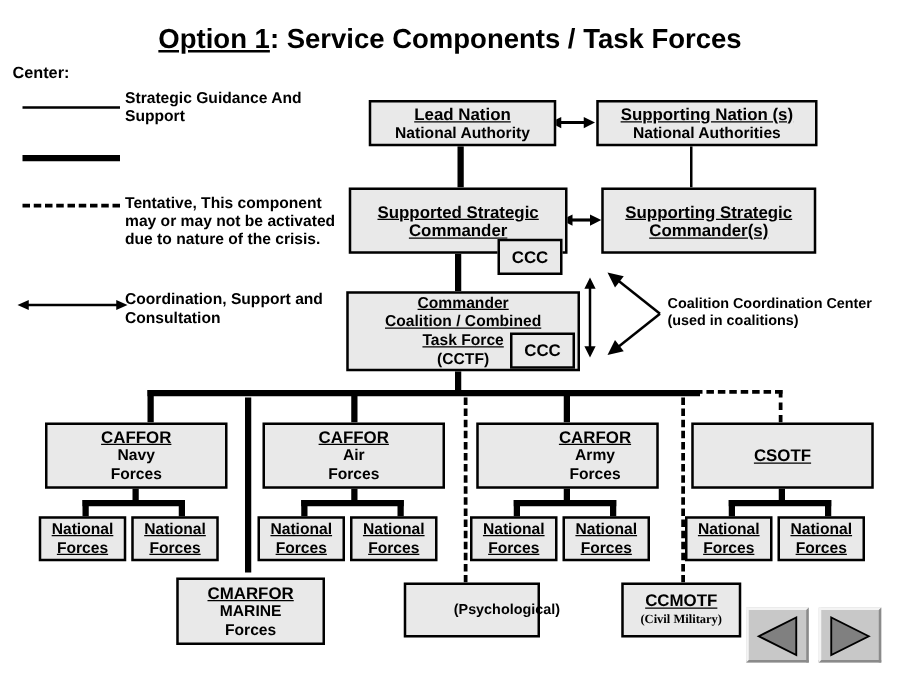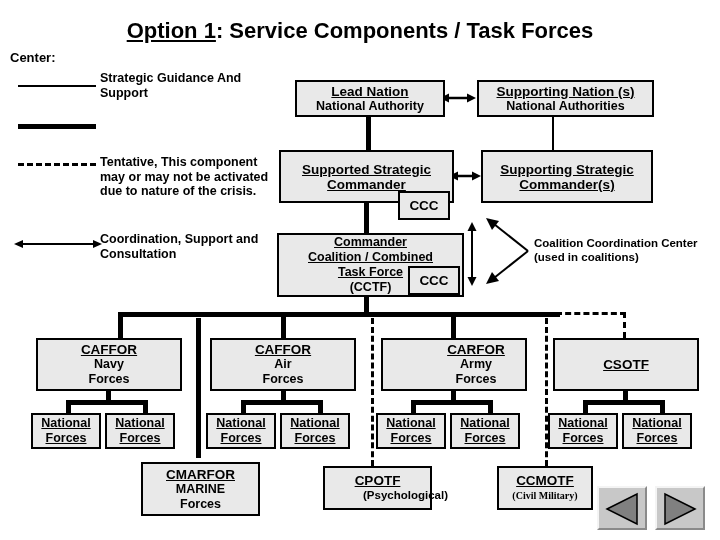--- a/index.html
+++ b/index.html
@@ -276,21 +276,20 @@
     <span class="ln t">Forces</span>
   </div>
 
   <div class="box f13" style="left:141px;top:462px;width:119px;height:54px;">
     <span class="ln t">CMARFOR</span>
     <span class="ln f12">MARINE</span>
     <span class="ln f12">Forces</span>
   </div>
 
   <div class="box f13" style="left:323px;top:466px;width:109px;height:44px;">
-    <span class="ln t">CPOTF</span>
     <span class="ln f11">(Psychological)</span>
   </div>
 
   <div class="box f13" style="left:497px;top:466px;width:96px;height:44px;">
     <span class="ln t">CCMOTF</span>
     <span class="ln f10">(Civil Military)</span>
   </div>
 
   <div class="navbtn" style="left:597px;top:486px;">
     <svg width="38" height="32" viewBox="0 0 38 32">

